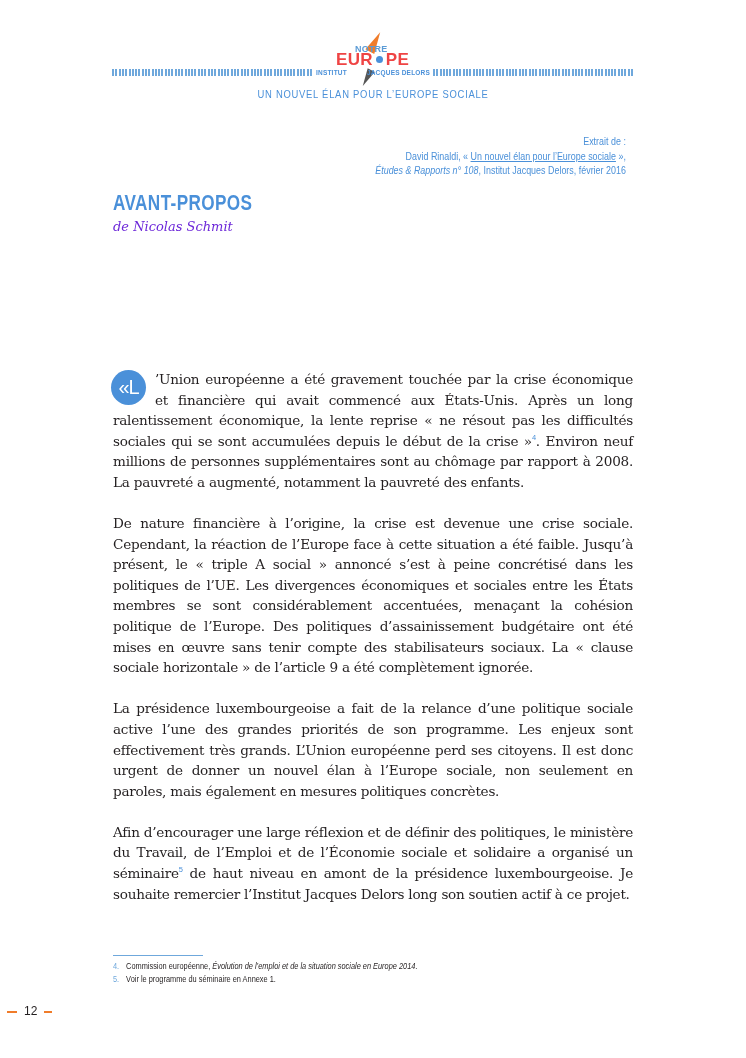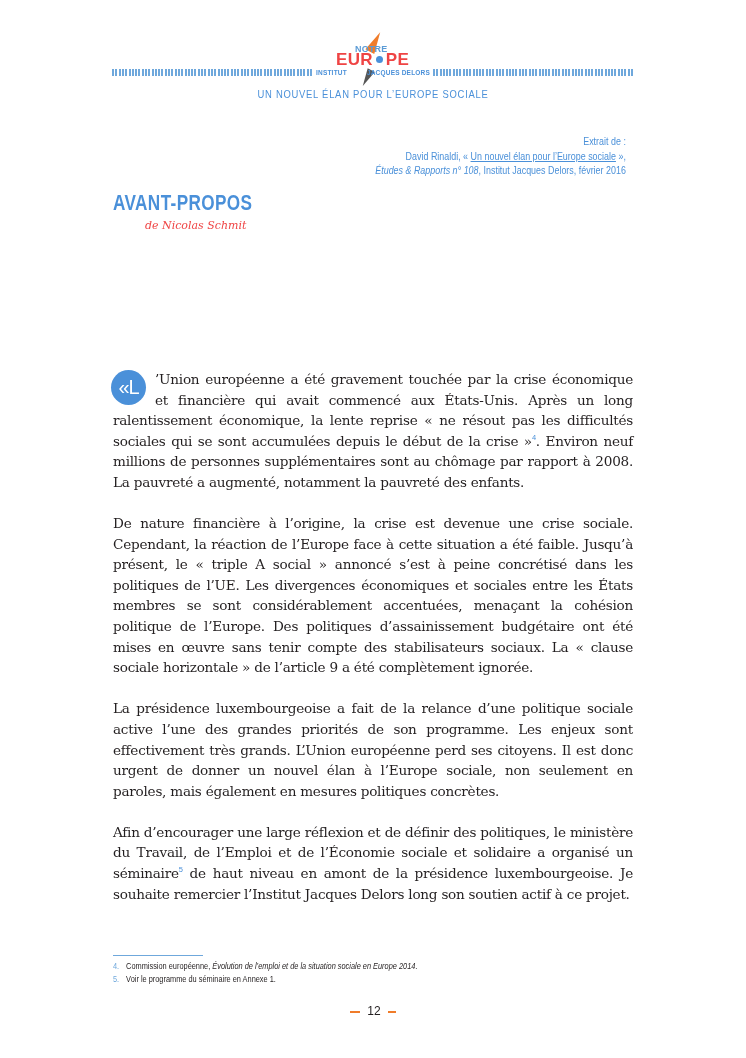--- a/index.html
+++ b/index.html
@@ -19,33 +19,33 @@
     .gap { width:14px; }
 
     .subtitle { position:absolute; left:0; width:746px; top:88px; text-align:center; font-family:"Liberation Sans", sans-serif; font-size:11.5px; color:#4a90d9; letter-spacing:0.9px; transform:scaleX(0.82); }
 
     .extrait { position:absolute; right:120px; top:134px; text-align:right; font-family:"Liberation Sans", sans-serif; font-size:10.5px; line-height:14.5px; color:#4a90d9; transform-origin:right top; transform:scaleX(0.85); }
     .extrait u { text-decoration:underline; }
     .extrait i { font-style:italic; }
 
     .title { position:absolute; left:113px; top:190px; font-family:"Liberation Sans", sans-serif; font-weight:bold; font-size:22px; color:#4a90d9; transform-origin:left top; transform:scaleX(0.78); letter-spacing:0.5px; }
     .ghost { position:absolute; left:248px; top:194px; font-family:"Liberation Sans", sans-serif; font-weight:bold; font-size:18px; color:#fbf8ee; transform-origin:left top; transform:scaleX(0.78); }
-    .author { position:absolute; left:113px; top:219px; font-family:"DejaVu Serif", serif; font-style:italic; font-size:11px; color:#ef4444;margin-left:32px; }
+    .author { position:absolute; left:113px; top:219px; font-family:"DejaVu Serif", serif; font-style:italic; font-size:13px; color:#6d28d9; }
 
     .body { position:absolute; left:113px; width:520px; top:369px; font-size:13.6px; line-height:20.6px; text-align:justify; color:#231f20; letter-spacing:-0.25px; }
     .body p { margin:0 0 20.5px 0; }
     .dropcap { float:left; width:35px; height:35px; border-radius:50%; background:#4a90d9; color:#ffffff; font-family:"Liberation Sans", sans-serif; font-size:20px; line-height:35px; text-align:center; margin:1px 9px 0 -2px; letter-spacing:-1px; }
     sup { font-family:"Liberation Sans", sans-serif; font-size:7.5px; color:#4a90d9; vertical-align:super; line-height:0; }
 
     .fn-rule { position:absolute; left:113px; top:955px; width:90px; height:1px; background:#6fa8dc; }
     .footnotes { position:absolute; left:113px; top:960px; font-family:"Liberation Sans", sans-serif; font-size:9px; line-height:13px; color:#231f20; transform-origin:left top; transform:scaleX(0.82); white-space:nowrap; }
     .footnotes .num { color:#6fa8dc; display:inline-block; width:16px; }
     .footnotes i { font-style:italic; }
 
-    .pagenum { position:absolute; left:0; width:746px; top:1004px; text-align:center; font-family:"Liberation Sans", sans-serif; font-size:12px; color:#231f20; }
+    .pagenum { position:absolute; left:0; width:746px; top:1004px; text-align:left; font-family:"Liberation Sans", sans-serif; font-size:12px; color:#231f20; }
     .pagenum .dash { display:inline-block; width:8px; height:2px; background:#f07c2a; vertical-align:middle; margin:0 7px; }
     .pagenum .dash.left { border-right:2px solid #f07c2a; }
   </style>
 </head>
 <body>
 
 <div class="logo">
   <div class="needle-up"></div>
   <div class="notre">NOTRE</div>
   <div class="europe"><span>EUR</span><span class="dot"></span><span>PE</span></div>

